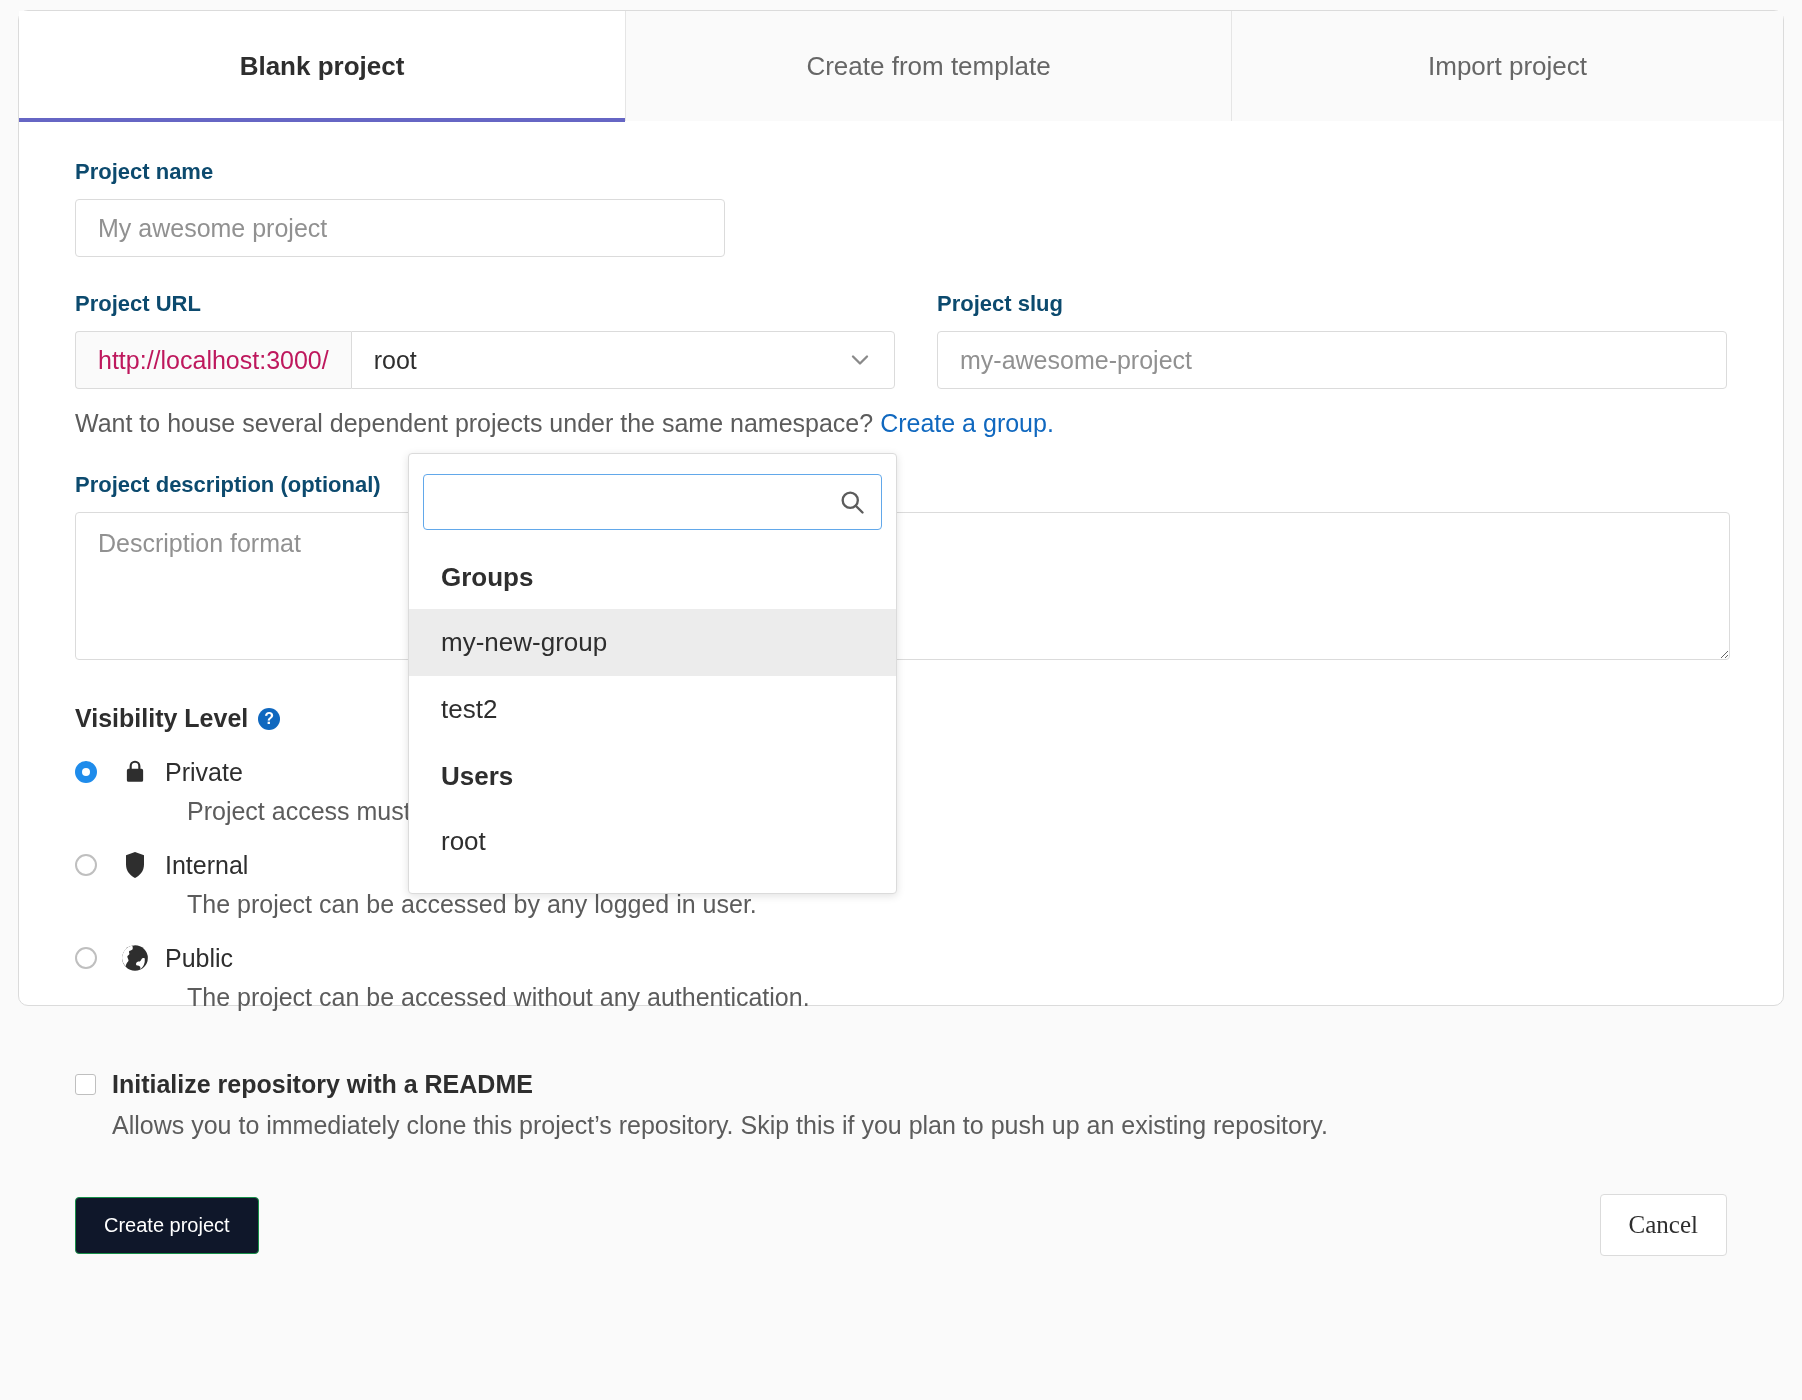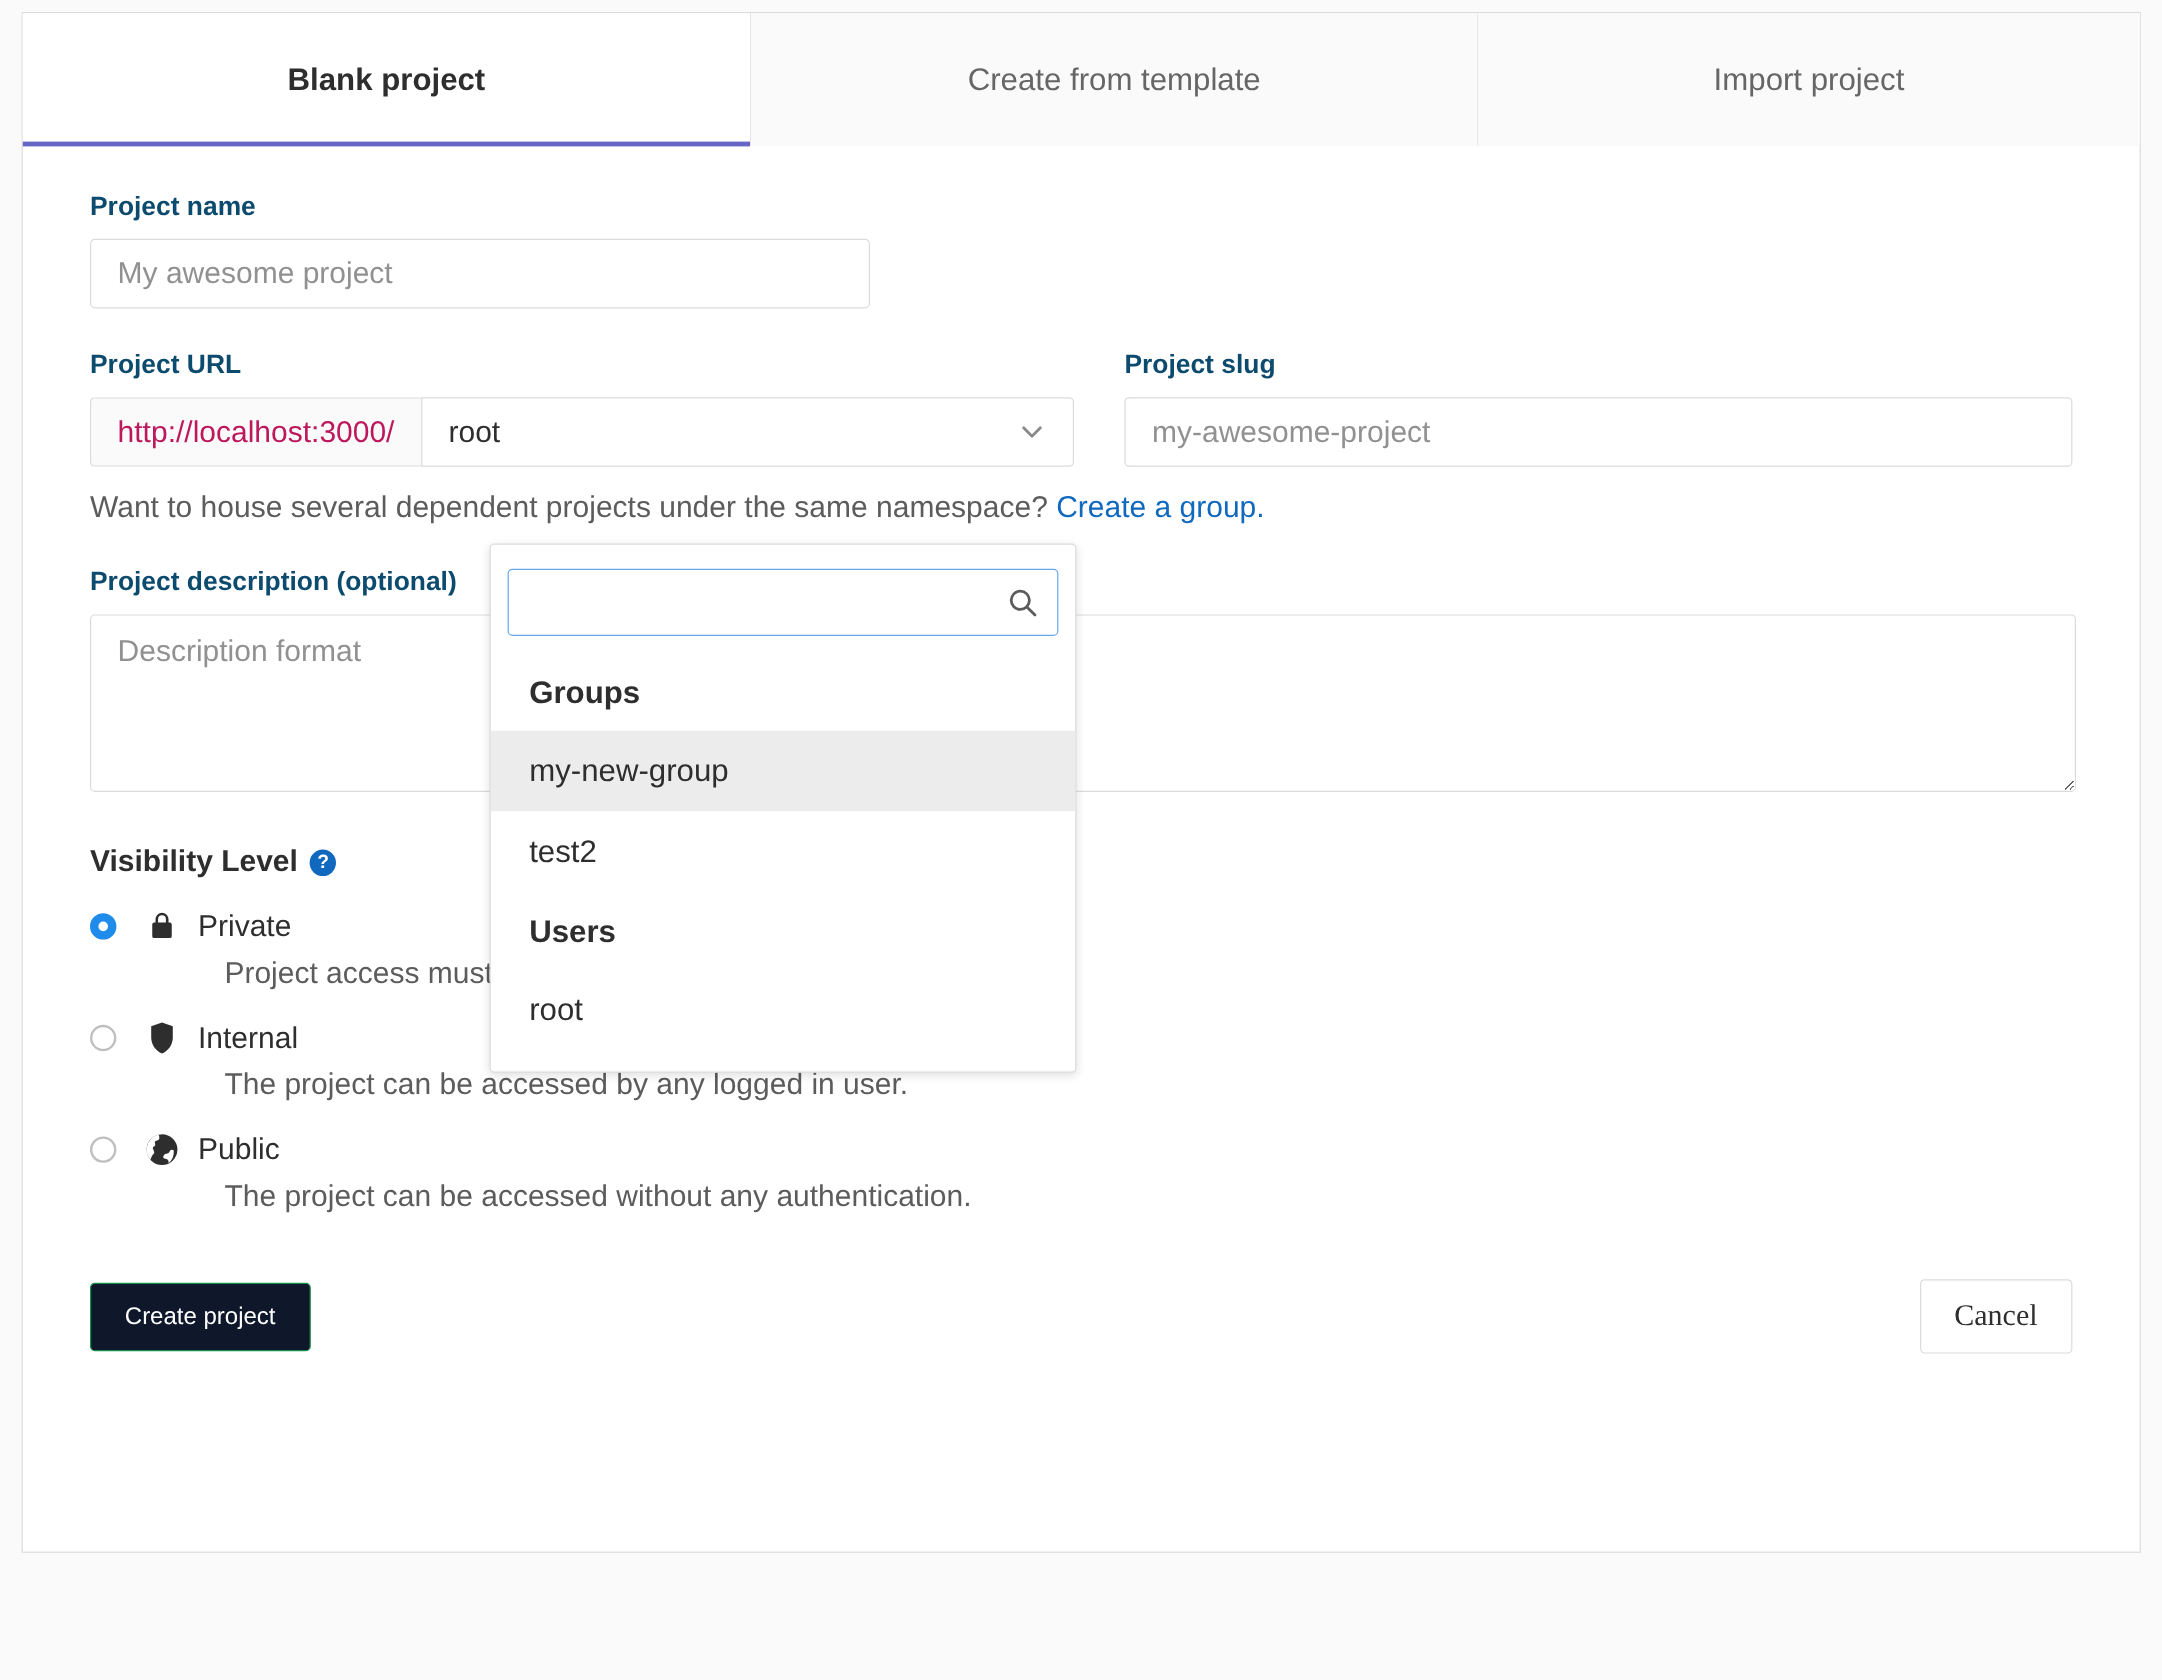--- a/index.html
+++ b/index.html
@@ -14,24 +14,24 @@
     height: 1400px;
     overflow: hidden;
   }
 
   
   #app {
     position: absolute;
     left: 18px;
     top: 10px;
     width: 1766px;
-    height: 1284px;
-    background: #ffffff;
-    border: 1px solid #dbdbdb;
-    border-radius: 0;
+    height: 996px;
+    background: #ffffff;
+    border: 1px solid #dbdbdb;
+    border-radius: 10px;
   }
 
   
   .tabs {
     display: flex;
     height: 110px;
     border-bottom: 1px solid #e5e5e5;
     background: #fafafa;
   }
   .tab {
@@ -422,20 +422,27 @@
               <circle cx="12" cy="12" r="11"></circle>
               <path d="M12 1a11 11 0 0 0-8.2 18.3c.6-2.2 1.1-3.1 2.3-4.4.9-1-.2-2.3-.6-3.6-.4-1.3.9-1.2 1.5-2.2.6-1-.5-1.8 0-2.8.5-1 2.1-.6 2.8-1.6.5-.8.3-2-.1-3.1A11 11 0 0 0 12 1z" fill="#ffffff"></path>
               <path d="M16.5 21.8c.4-1 .2-2.3-.6-2.8-.9-.6-2.2-.2-2.8-1-.5-.7-.1-1.8.5-2.4.8-.7 2.1-.5 3-1.1.8-.6.9-1.9 1.8-2.3.6-.3 1.4-.1 2 .2a11 11 0 0 1-3.9 9.4z" fill="#ffffff"></path>
             </svg>
         </span>
         <span class="vis-name">Public</span>
       </div>
       <div class="vis-desc">The project can be accessed without any authentication.</div>
     </div>
 
+    <div class="readme">
+      <div class="readme-main">
+        <span class="checkbox"></span>
+        <span class="readme-label">Initialize repository with a README</span>
+      </div>
+      <div class="readme-desc">Allows you to immediately clone this project’s repository. Skip this if you plan to push up an existing repository.</div>
+    </div>
 
     <div class="actions">
       <button class="btn-primary">Create project</button>
       <button class="btn-default">Cancel</button>
     </div>
 
   </div>
 
   <div class="dropdown">
     <div class="dd-search-wrap">

